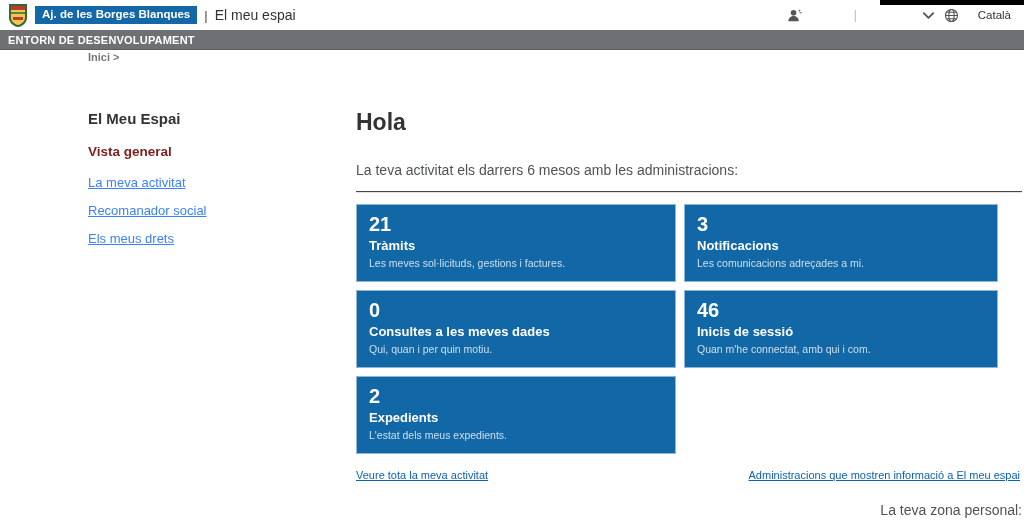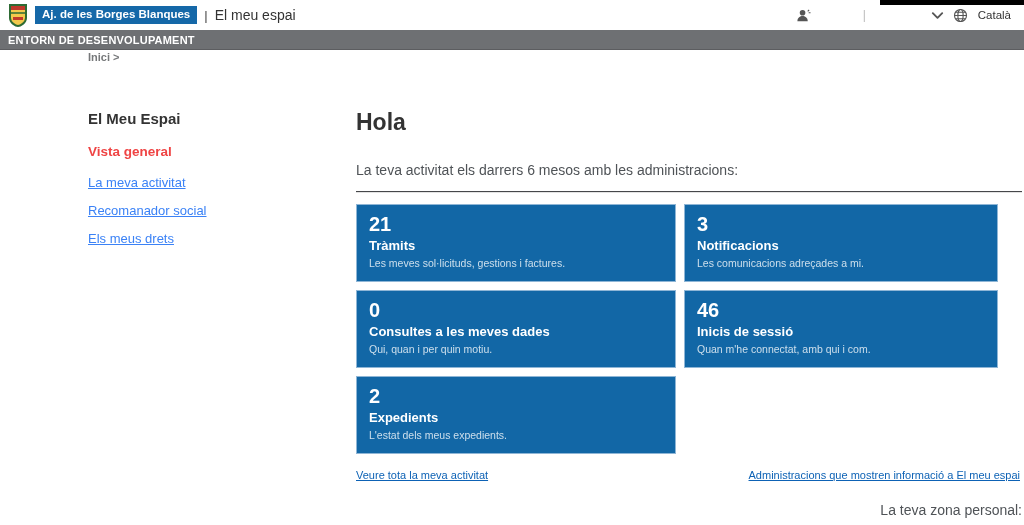--- a/index.html
+++ b/index.html
@@ -12,37 +12,37 @@
   .logo { width:20px; height:24px; margin-right:7px; flex:0 0 auto; }
   .org-badge { background:#1568a8; color:#fff; font-size:11.5px; font-weight:bold;
                padding:2px 7px 3px; line-height:1.2; }
   .header-sep { color:#444; font-size:13px; margin:0 7px; }
   .app-title { color:#333; font-size:14px; }
   .header-right { margin-left:auto; display:flex; align-items:center; gap:8px; }
   .user-ghost { display:inline-block; height:10px; background:transparent; }
   .ghost-a { width:36px; } .ghost-b { width:48px; }
   .user-sep { color:#bbb; font-size:12px; }
   .hdr-icon { width:15px; height:15px; display:inline-block; }
-  .lang-label { font-size:11.5px; color:#333; margin-left:2px; }
+  .lang-label { font-size:11.5px; color:#333; margin-left:11px; }
   .redaction-bar { position:absolute; left:880px; top:0; width:144px; height:5px;
                    background:#000; }
 
   
   .envbar { position:absolute; left:0; top:30px; width:1024px; height:20px;
             background:#6e7073; border-bottom:1px solid #5c5d60;
             display:flex; align-items:center; padding:0 8px; }
   .envbar span { color:#fff; font-size:11px; font-weight:bold; letter-spacing:.2px; }
 
   
   .breadcrumb { position:absolute; left:88px; top:51px; font-size:11px; color:#76787a;font-weight:bold; }
 
   
   .sidebar { position:absolute; left:88px; top:110px; width:240px; }
   .sidebar-title { font-size:15px; font-weight:bold; color:#333; margin-bottom:17px; }
-  .sidebar-section { font-size:13.5px; font-weight:bold; color:#ef4444; margin-bottom:16px; }
+  .sidebar-section { font-size:13.5px; font-weight:bold; color:#7f1d1d; margin-bottom:16px; }
   .sidebar-link { display:block; font-size:13px; color:#3b82f6; text-decoration:underline;
                   margin-bottom:13px; cursor:pointer; }
 
   
   .main { position:absolute; left:356px; top:105px; width:666px; }
   .greeting { font-size:23px; font-weight:bold; color:#333; margin-top:4px; }
   .intro { font-size:14px; color:#4f5357; margin-top:26px; }
   .rule { height:0; border-top:1px solid #46474a; border-bottom:1px solid #e3e3e3;
           margin-top:13px; width:666px; }
   .tiles { margin-top:11px; width:642px; display:grid;

